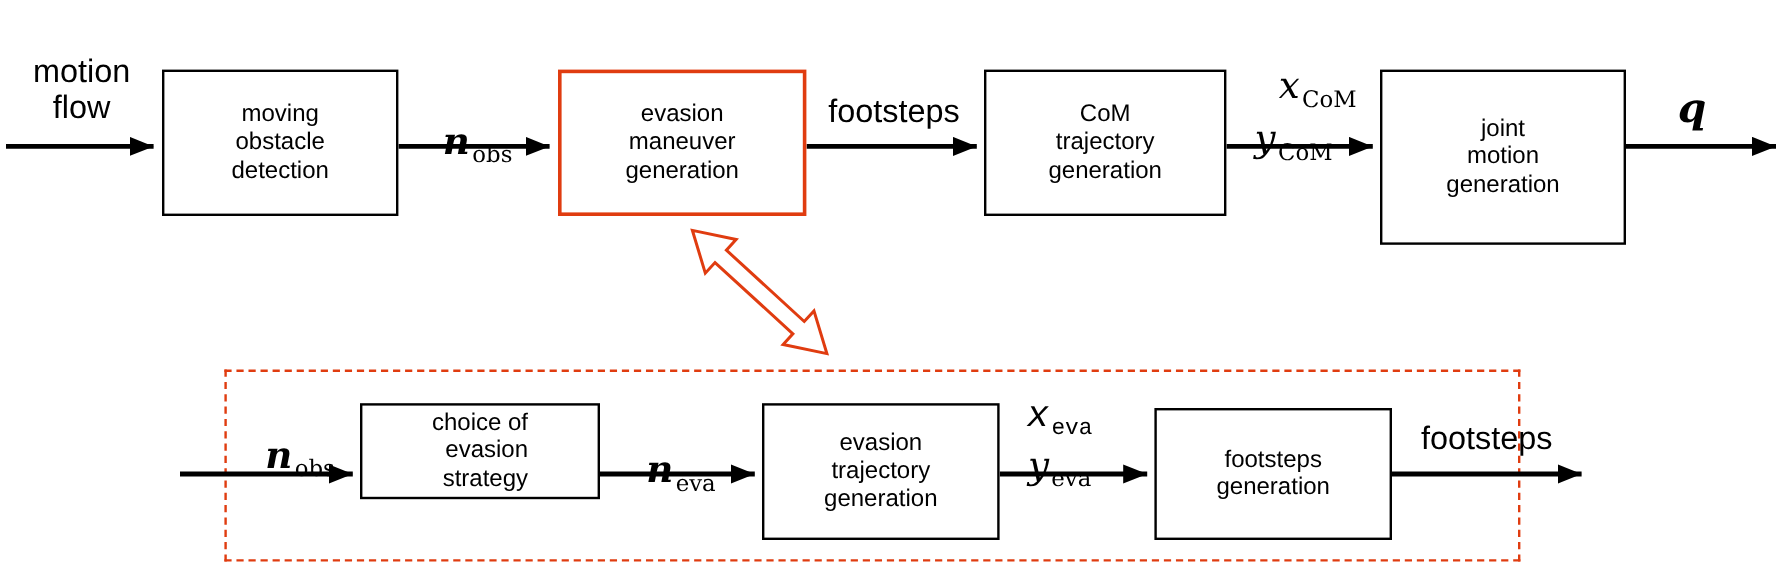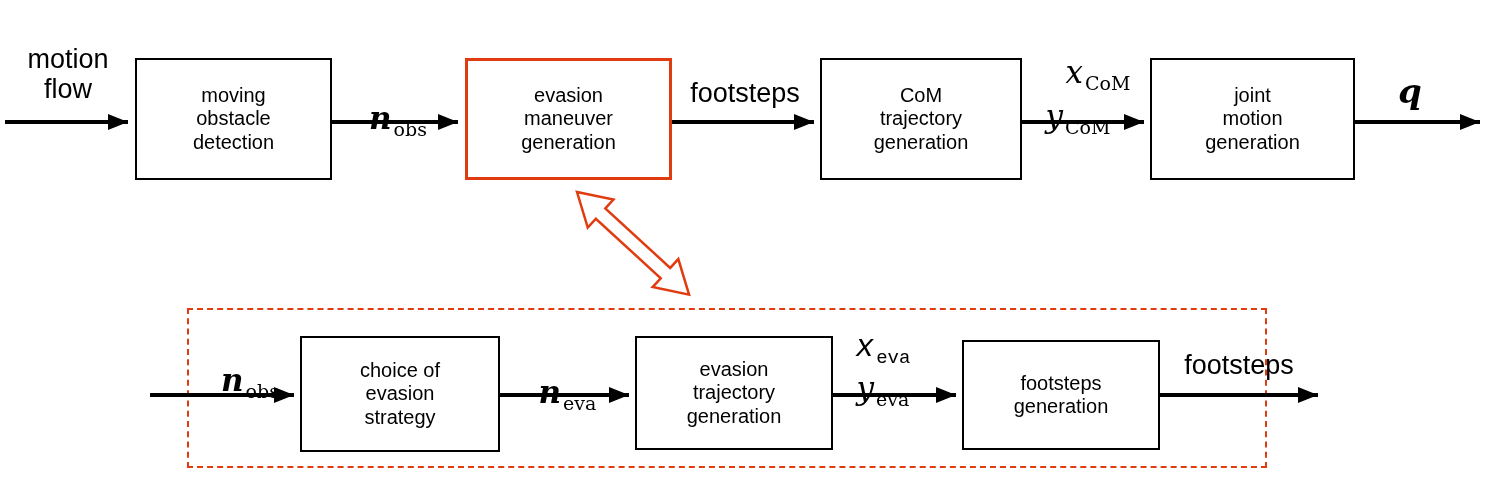--- a/index.html
+++ b/index.html
@@ -72,21 +72,21 @@
 maneuver
 generation</span>
 </div>
 
 <div class="box" style="left:820px; top:58px; width:202px; height:122px;">
   <span class="txt">CoM
 trajectory
 generation</span>
 </div>
 
-<div class="box" style="left:1150px; top:58px; width:205px; height:122px;">
+<div class="box" style="left:1150px; top:58px; width:205px; height:146px;">
   <span class="txt">joint
 motion
 generation</span>
 </div>
 
 <div class="label" style="left:14px; top:44px; width:108px;">motion
 flow</div>
 
 <div class="label math bold" style="left:338px; top:66px; width:120px;">
   <span>n</span><span class="sub">obs</span>
@@ -97,21 +97,21 @@
 <div class="label math" style="left:1042px; top:20px; width:112px;">
   <span>x</span><span class="sub">CoM</span>
 </div>
 
 <div class="label math" style="left:1022px; top:64px; width:112px;">
   <span>y</span><span class="sub">CoM</span>
 </div>
 
 <div class="label math bold" style="left:1378px; top:72px; width:64px; font-size:34px;">q</div>
 
-<div class="box" style="left:300px; top:336px; width:200px; height:116px;">
+<div class="box" style="left:300px; top:336px; width:200px; height:80px;text-align:right;">
   <span class="txt">choice of
 evasion
 strategy</span>
 </div>
 
 <div class="box" style="left:635px; top:336px; width:198px; height:114px;">
   <span class="txt">evasion
 trajectory
 generation</span>
 </div>

